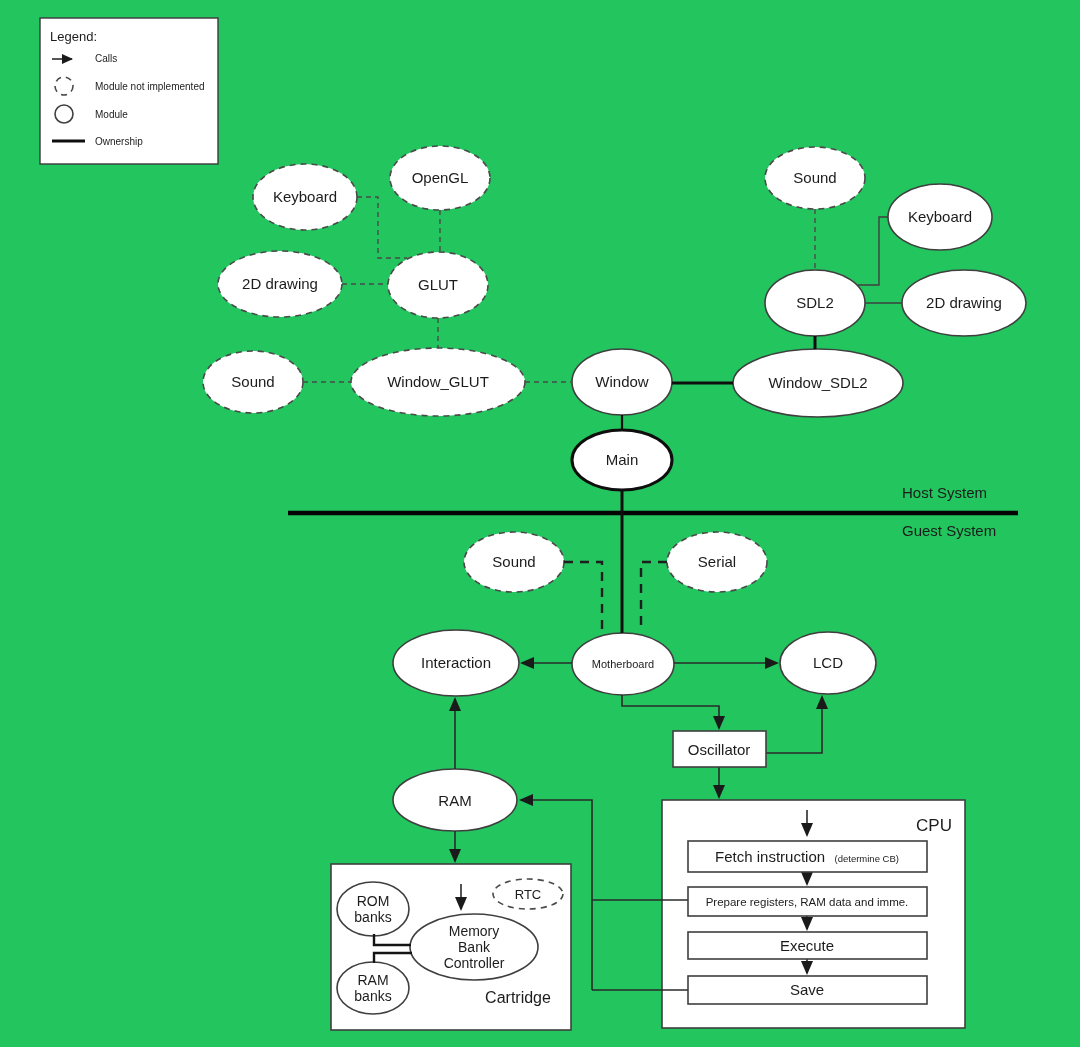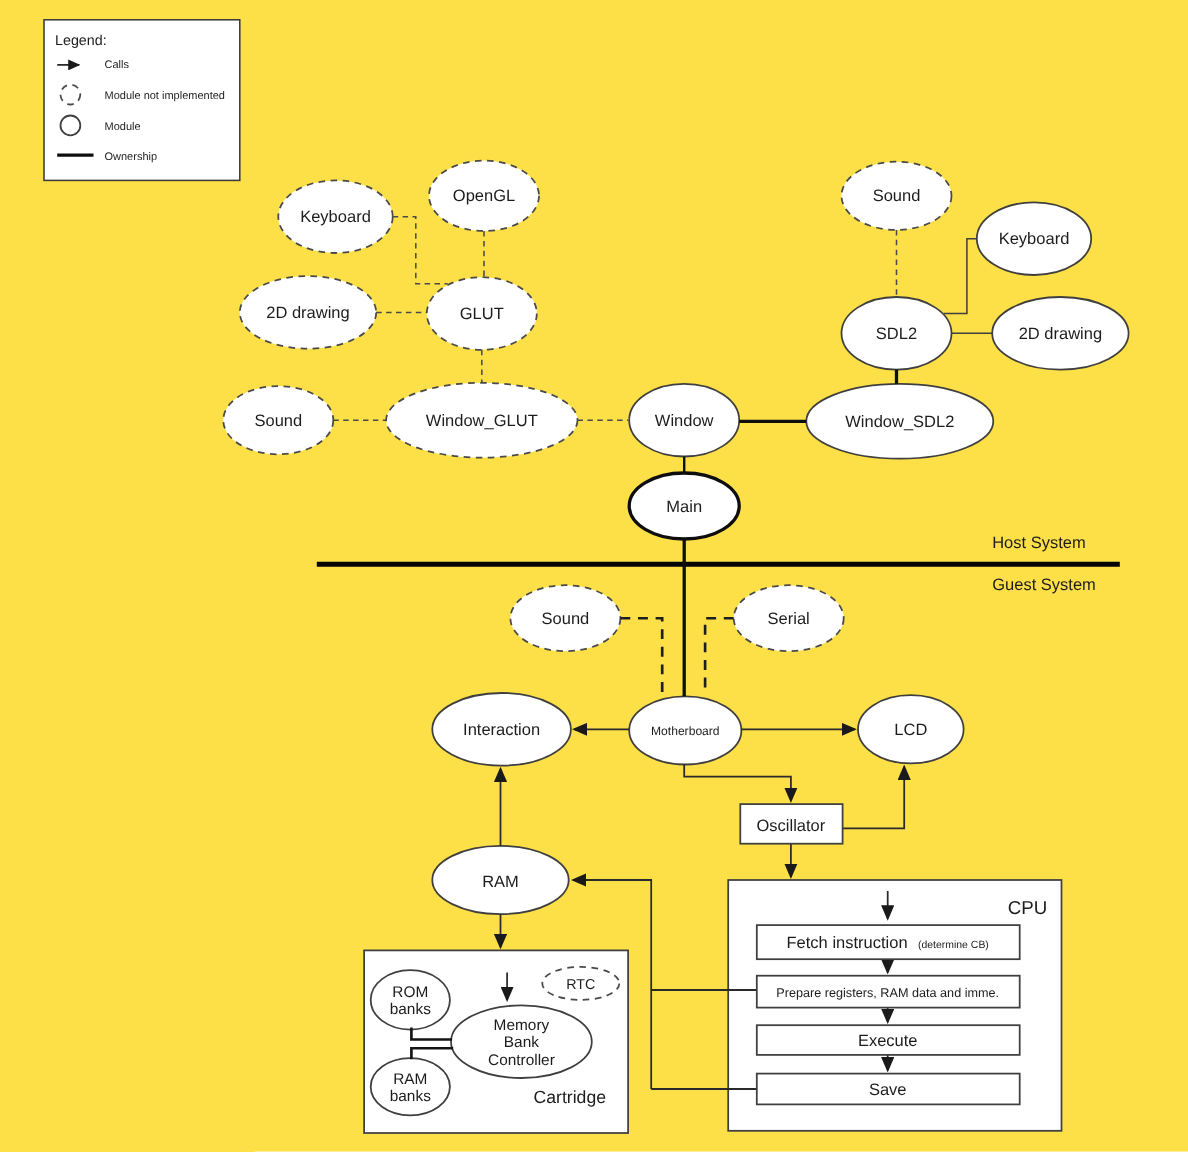--- a/index.html
+++ b/index.html
@@ -1,16 +1,16 @@
 <!DOCTYPE html>
 <html><head>
 <meta charset="utf-8">
 <style>
   html,body{margin:0;padding:0;background:#ffffff;}
-  .stage{position:relative;width:1080px;height:1047px;background:#fde047;
+  .stage{position:relative;width:1080px;height:1047px;background:#22c55e;
          font-family:"Liberation Sans", sans-serif;}
   svg{display:block;}
   text{fill:#1c1c1c;font-family:"Liberation Sans", sans-serif;}
   .node{fill:#ffffff;stroke:#3f3f3f;stroke-width:1.6;}
   .node-dashed{fill:#ffffff;stroke:#4a4a4a;stroke-width:1.6;stroke-dasharray:6 5;}
   .node-bold{fill:#ffffff;stroke:#0e0e0e;stroke-width:3;}
   .box{fill:#ffffff;stroke:#3f3f3f;stroke-width:1.6;}
   .edge{fill:none;stroke:#3f3f3f;stroke-width:1.4;}
   .edge-dashed{fill:none;stroke:#4a4a4a;stroke-width:1.4;stroke-dasharray:5 4;}
   .edge-gdashed{fill:none;stroke:#1e1e1e;stroke-width:2.4;stroke-dasharray:9 7;}

